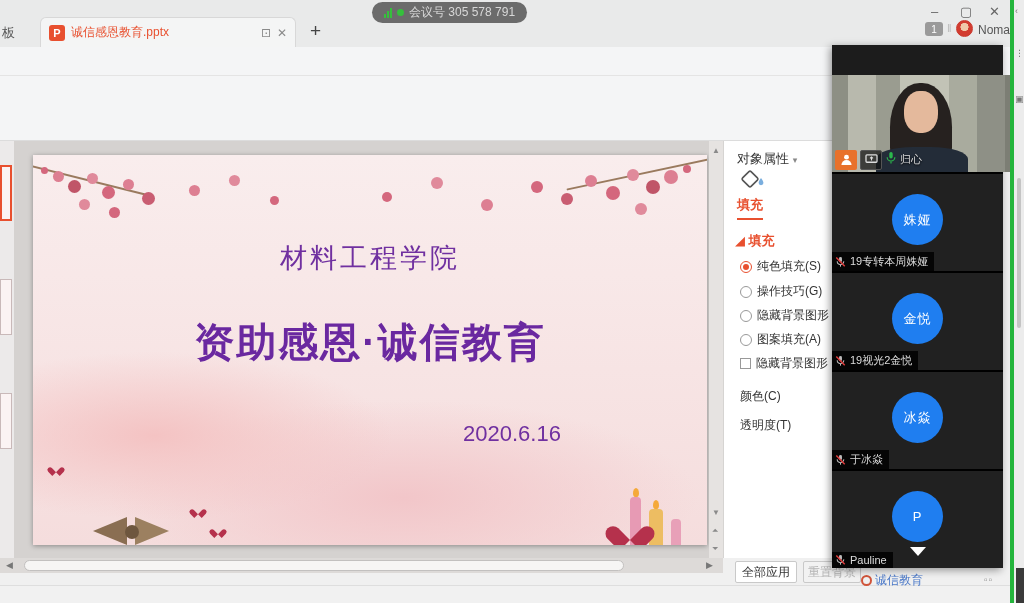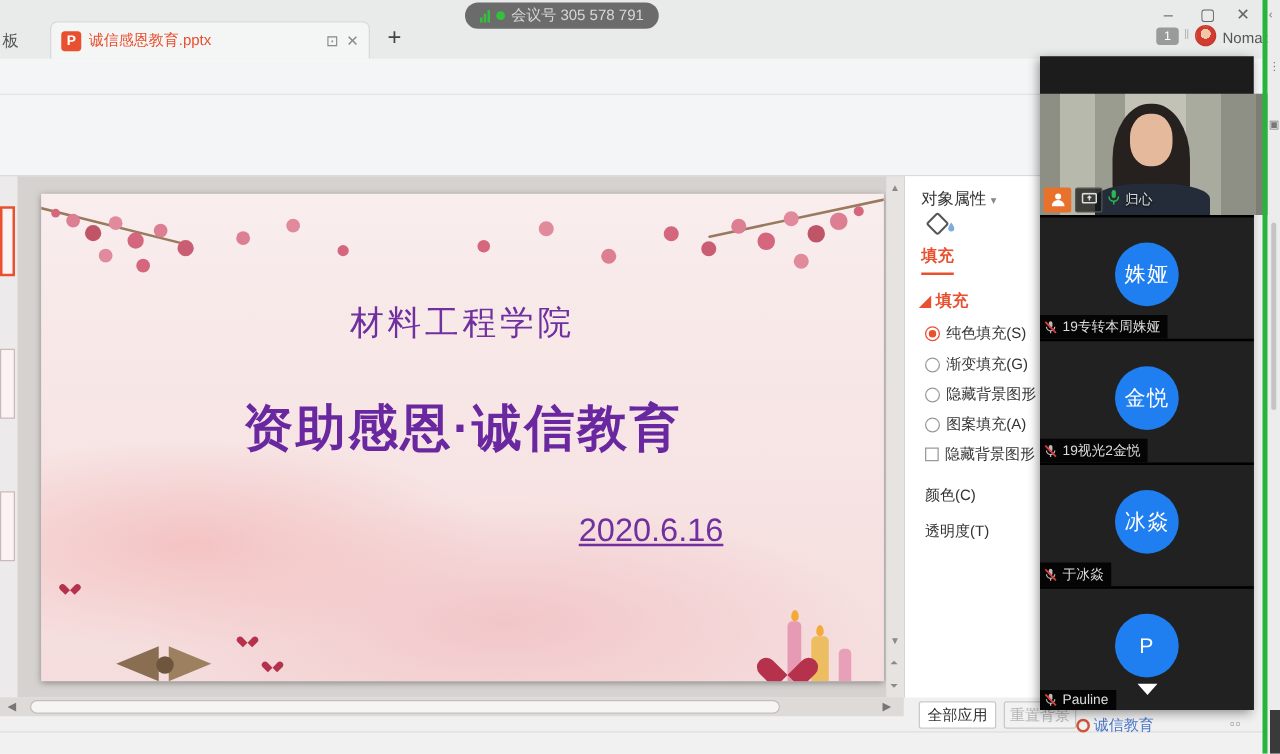--- a/index.html
+++ b/index.html
@@ -61,21 +61,21 @@
   .thumb { left:0; width:12px; height:56px; background:#fbf3f3; border:1px solid #c9b9b9; }
   .thumb.sel { border:2px solid #e8502f; }
   #slide { left:33px; top:155px; width:674px; height:390px;
     background:
       radial-gradient(ellipse 340px 120px at 18% 72%, #f4c3c3 0%, rgba(244,195,195,0) 70%),
       radial-gradient(ellipse 420px 140px at 55% 88%, #f2c6c9 0%, rgba(242,198,201,0) 70%),
       linear-gradient(#f9eded 0%, #f7e4e4 55%, #f5dddd 100%);
     box-shadow:0 1px 5px rgba(0,0,0,.35); overflow:hidden; }
   .slide-college { left:0; right:0; top:85px; text-align:center; color:#7030a0; font-size:27px; letter-spacing:3px; }
   .slide-title { left:0; right:0; top:160px; text-align:center; color:#6a28a0; font-size:40px; font-weight:bold; letter-spacing:2px; }
-  .slide-date { left:430px; top:254px; color:#7030a0; font-size:26px;text-decoration:underline; }
+  .slide-date { left:430px; top:266px; color:#7030a0; font-size:22px; }
   .dot { border-radius:50%; }
   .branch { background:#9a7a5e; height:2px; border-radius:2px; }
   .candle { bottom:0; border-radius:4px 4px 0 0; }
   .flame { width:6px; height:9px; border-radius:50% 50% 50% 50%/60% 60% 40% 40%; background:#f5a93a; }
   .heart { width:30px; height:27px; }
   .heart:before, .heart:after { content:""; position:absolute; width:15px; height:24px; border-radius:8px 8px 0 0; background:#b5314c; }
   .heart:before { left:0; transform:rotate(-45deg); transform-origin:100% 100%; }
   .heart:after { left:15px; transform:rotate(45deg); transform-origin:0 100%; }
   .heart.small { transform:scale(.35); }
 
@@ -117,21 +117,21 @@
   .hair { left:58px; top:8px; width:62px; height:92px; border-radius:48% 48% 30% 30%; background:#26211f; }
   .face { left:72px; top:16px; width:34px; height:42px; border-radius:45%; background:#e4b99c; }
   .shoulders { left:44px; top:72px; width:92px; height:30px; border-radius:40% 40% 0 0; background:#232c38; }
   .spk-bar { left:0; top:72px; height:25px; display:flex; align-items:center; gap:3px; padding-left:3px; }
   .spk-btn { width:22px; height:20px; display:flex; align-items:center; justify-content:center; border-radius:2px; }
   .spk-btn.orange { background:#e8712b; }
   .spk-btn.darkbg { background:rgba(20,20,20,.75); border:1px solid #555; }
   .spk-name { color:#ddd; font-size:11px; text-shadow:0 1px 2px #000; }
   .tile { left:0; width:171px; height:99px; background:#212121; border-top:2px solid #000; }
   .pcircle { left:60px; top:20px; width:51px; height:51px; border-radius:50%; background:#1f7ef0; color:#fff;
-    font-size:17px; display:flex; align-items:center; justify-content:center; letter-spacing:1px; }
+    font-size:13px; display:flex; align-items:center; justify-content:center; letter-spacing:1px; }
   .plabel-bar { left:0; bottom:0; background:rgba(0,0,0,.85); color:#ddd; font-size:11px;
     display:flex; align-items:center; gap:4px; padding:2px 6px 2px 3px; }
   .more-arrow { left:78px; top:502px; width:0; height:0; border-left:8px solid transparent;
     border-right:8px solid transparent; border-top:9px solid #fff; }
 
   
   #rightstrip { left:1014px; top:0; width:10px; height:603px; background:#ececec; }
   .rs-glyph { left:1015px; color:#777; font-size:9px; }
   .rs-thumb { left:1017px; top:178px; width:4px; height:150px; background:#c4c4c4; border-radius:2px; }
   #shareline { left:1010px; top:0; width:4px; height:603px; background:#24b53c; }
@@ -335,21 +335,21 @@
     <path d="M21 10c0 0 2.4 3.2 2.4 4.8a2.4 2.4 0 0 1-4.8 0C18.6 13.2 21 10 21 10z" fill="#7aaede"></path>
   </svg>
   <span class="abs props-tab">填充</span>
   <span class="abs sec-head">◢ <span>填充</span></span>
   <div class="abs radio-row" style="top:258px">
     <span class="rb on"></span>
       <span>纯色填充(S)</span>
   </div>
   <div class="abs radio-row" style="top:283px">
     <span class="rb"></span>
-      <span>渐变填充(G)</span>
+      <span>操作技巧(G)</span>
   </div>
   <div class="abs radio-row" style="top:307px">
     <span class="rb"></span>
       <span>隐藏背景图形</span>
   </div>
   <div class="abs radio-row" style="top:331px">
     <span class="rb"></span>
       <span>图案填充(A)</span>
   </div>
   <div class="abs radio-row" style="top:355px">

